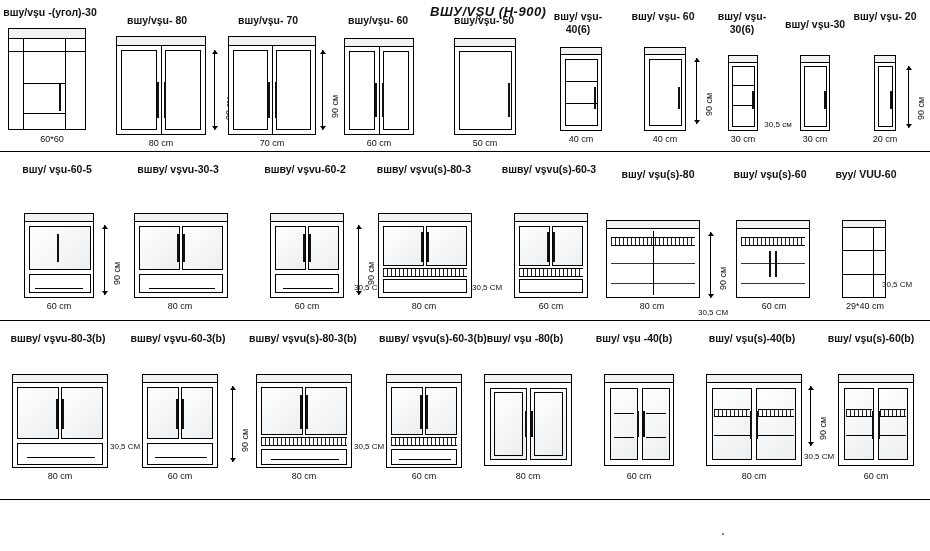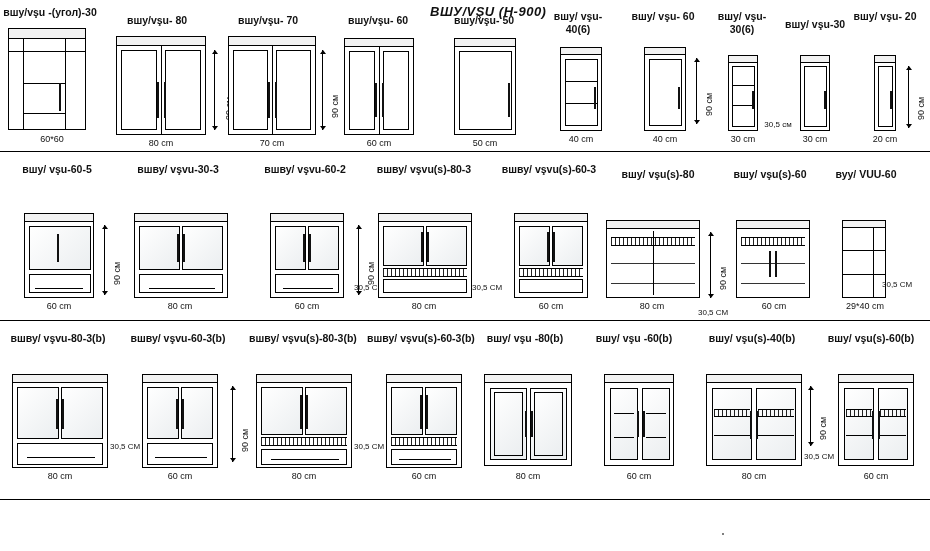--- a/index.html
+++ b/index.html
@@ -405,21 +405,21 @@
       <div class="handle" style="left:49px;top:12px;height:34px;"></div>
       <div class="hl" style="left:14px;top:76px;width:68px;"></div>
     </div>
     <div class="dim" style="left:32px;top:139px;width:60px;">80 cm</div>
     <div class="arrow" style="left:-10px;top:54px;height:76px;"></div>
     <div class="dimv" style="left:-2px;top:120px;">90 см</div>
     <div class="dimbox" style="left:112px;top:110px;width:26px;">30,5 СМ</div>
   </div>
 
   <div class="item" style="left:362px;top:332px;">
-    <div class="label" style="width:118px;left:0;">вшву/ vşvu(s)-60-3(b)</div>
+    <div class="label" style="width:118px;left:12px;">вшву/ vşvu(s)-60-3(b)</div>
     <div class="top3d" style="left:24px;top:42px;width:76px;height:9px;"></div>
     <div class="cab" style="left:24px;top:50px;width:76px;height:86px;">
       <div class="glass" style="left:4px;top:4px;width:32px;height:48px;"></div>
       <div class="glass" style="left:38px;top:4px;width:32px;height:48px;"></div>
       <div class="rack" style="left:4px;top:54px;width:66px;height:9px;"></div>
       <div class="inner" style="left:4px;top:66px;width:66px;height:16px;"></div>
       <div class="handle" style="left:33px;top:12px;height:34px;"></div>
       <div class="handle" style="left:39px;top:12px;height:34px;"></div>
       <div class="hl" style="left:12px;top:76px;width:52px;"></div>
     </div>
@@ -434,21 +434,21 @@
       <div class="glass" style="left:45px;top:5px;width:37px;height:72px;"></div>
       <div class="glass" style="left:9px;top:9px;width:29px;height:64px;"></div>
       <div class="glass" style="left:49px;top:9px;width:29px;height:64px;"></div>
       <div class="handle" style="left:40px;top:28px;height:26px;"></div>
       <div class="handle" style="left:46px;top:28px;height:26px;"></div>
     </div>
     <div class="dim" style="left:20px;top:139px;width:60px;">80 cm</div>
   </div>
 
   <div class="item" style="left:588px;top:332px;">
-    <div class="label" style="width:92px;left:0;">вшу/ vşu -60(b)</div>
+    <div class="label" style="width:92px;left:0;">вшу/ vşu -40(b)</div>
     <div class="top3d" style="left:16px;top:42px;width:70px;height:9px;"></div>
     <div class="cab" style="left:16px;top:50px;width:70px;height:84px;">
       <div class="glass" style="left:5px;top:5px;width:28px;height:72px;"></div>
       <div class="glass" style="left:37px;top:5px;width:28px;height:72px;"></div>
       <div class="hl" style="left:9px;top:30px;width:20px;"></div>
       <div class="hl" style="left:41px;top:30px;width:20px;"></div>
       <div class="hl" style="left:9px;top:54px;width:20px;"></div>
       <div class="hl" style="left:41px;top:54px;width:20px;"></div>
       <div class="handle" style="left:32px;top:28px;height:26px;"></div>
       <div class="handle" style="left:38px;top:28px;height:26px;"></div>

